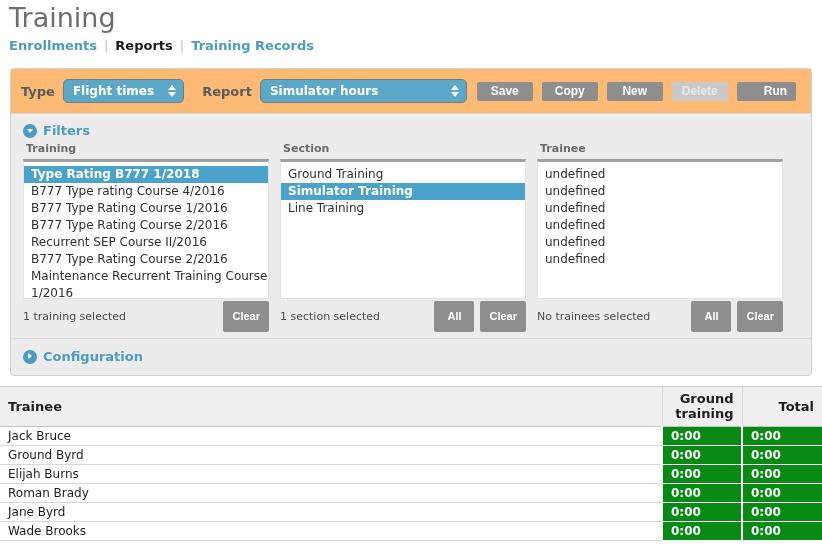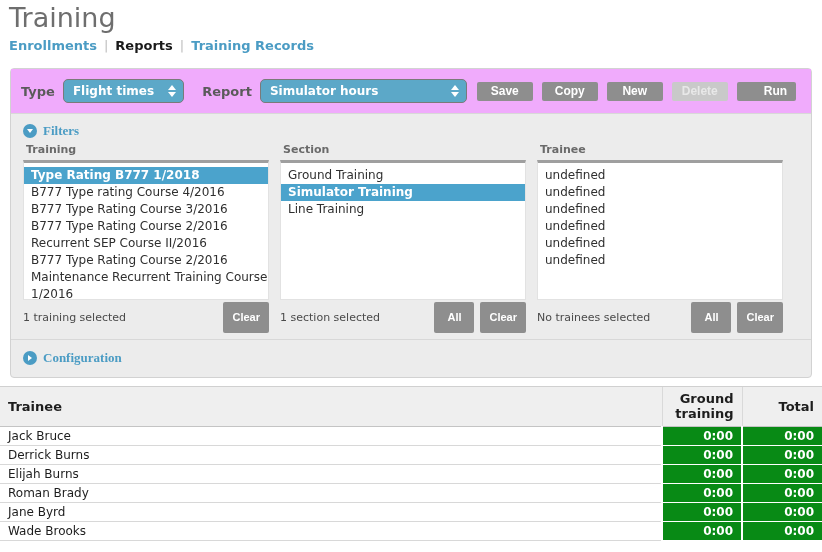--- a/index.html
+++ b/index.html
@@ -60,21 +60,21 @@
   }
 
   
   .toolbar {
     height: 45px;
     display: flex;
     align-items: center;
     padding: 0 10px;
     box-sizing: border-box;
     border-bottom: 1px solid #d8d8d8;
-    background: #f0abfc;
+    background: #fdba74;
   }
   .toolbar-label {
     font-size: 13px;
     font-weight: bold;
     color: #5a5a5a;
     margin-right: 8px;
     white-space: nowrap;
   }
   .select {
     position: relative;
@@ -140,21 +140,20 @@
 
   
   .section-head {
     display: flex;
     align-items: center;
     padding: 9px 0 4px 12px;
     font-size: 13px;
     font-weight: bold;
     color: #4b9cc4;
     cursor: pointer;
-    font-family: Liberation Serif, serif;
   }
   .disc {
     width: 14px; height: 14px;
     border-radius: 50%;
     background: #4b9cc4;
     margin-right: 6px;
     position: relative;
     flex: none;
   }
   .disc::after {
@@ -289,21 +288,20 @@
     padding: 0 8px;
     height: 19px;
     box-sizing: border-box;
   }
   .results td.name-cell {
     text-align: left;
     color: #1d1d1d;
     font-size: 12px;
   }
   .results td.val-cell {
-    text-align: right;
     background: #088a15;
     color: #ffffff;
     font-weight: bold;
     font-size: 12px;
     border-bottom: 1px solid #ffffff;
     border-left: 2px solid #ffffff;
   }
 </style>
 </head>
 <body>
@@ -349,21 +347,21 @@
     <span>Filters</span>
   </div>
 
   <div class="filters-body">
 
     <div class="filter-col">
       <div class="filter-col-title">Training</div>
       <div class="listbox">
         <div class="list-item selected">Type Rating B777 1/2018</div>
         <div class="list-item">B777 Type rating Course 4/2016</div>
-        <div class="list-item">B777 Type Rating Course 3/2016</div>
+        <div class="list-item">B777 Type Rating Course 1/2016</div>
         <div class="list-item">B777 Type Rating Course 2/2016</div>
         <div class="list-item">Recurrent SEP Course II/2016</div>
         <div class="list-item">B777 Type Rating Course 2/2016</div>
         <div class="list-item wrap">Maintenance Recurrent Training Course 1/2016</div>
       </div>
       <div class="col-footer">
         <span class="status">1 training selected</span>
         <span class="spacer"></span>
         <button class="btn-sm">Clear</button>
       </div>
@@ -421,21 +419,21 @@
       <th class="num-col">Total</th>
     </tr>
   </thead>
   <tbody>
     <tr>
       <td class="name-cell">Jack Bruce</td>
       <td class="val-cell">0:00</td>
       <td class="val-cell">0:00</td>
     </tr>
     <tr>
-      <td class="name-cell">Derrick Burns</td>
+      <td class="name-cell">Ground Byrd</td>
       <td class="val-cell">0:00</td>
       <td class="val-cell">0:00</td>
     </tr>
     <tr>
       <td class="name-cell">Elijah Burns</td>
       <td class="val-cell">0:00</td>
       <td class="val-cell">0:00</td>
     </tr>
     <tr>
       <td class="name-cell">Roman Brady</td>

